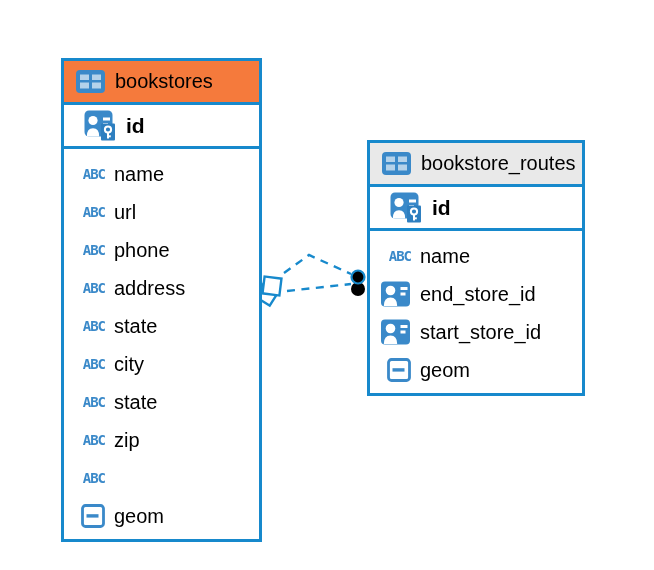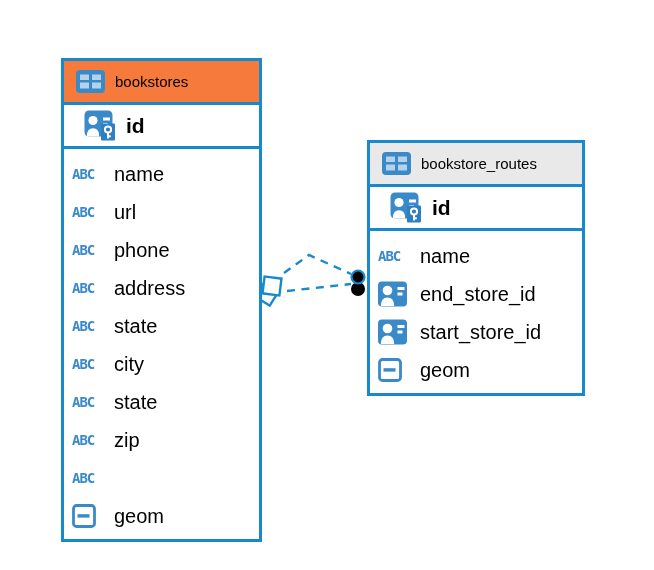--- a/index.html
+++ b/index.html
@@ -27,41 +27,41 @@
     position:absolute;
     background:#fff;
     border:3px solid var(--accent);
   }
   .t-bookstores{left:61px;top:58px;width:201px;}
   .t-routes{left:367px;top:140px;width:218px;}
   .t-header{
     display:flex;align-items:center;gap:10px;
     height:44px;padding:0 10px 0 12px;
     border-bottom:3px solid var(--accent);
-    font-size:15px;color:var(--text);
+    font-size:20px;color:var(--text);
     white-space:nowrap;
   }
   .t-header.orange{background:var(--orange);}
   .t-header.gray{background:var(--gray);}
   .pk-row{
     display:flex;align-items:center;gap:9px;
     height:44px;padding:0 20px;
     border-bottom:3px solid var(--accent);
     font-size:21px;font-weight:bold;color:var(--text);
     background:#fff;white-space:nowrap;
   }
   .cols{padding:6px 8px 4px 8px;}
   .col-row{
     display:flex;align-items:center;gap:9px;
     height:38px;font-size:20px;color:var(--text);
     white-space:nowrap;
   }
   .icon-slot{
     width:33px;min-width:33px;
-    display:flex;align-items:center;justify-content:flex-start;
+    display:flex;align-items:center;justify-content:flex-end;
   }
   .abc{
     font-family:"DejaVu Sans Mono", monospace;
     font-weight:800;font-size:14px;letter-spacing:-1px;
     color:var(--icon-blue);
   }
   .icon-slot svg{display:block;}
   .conn-svg{position:absolute;left:0;top:0;pointer-events:none;}
   .conn-line{
     stroke:var(--accent);stroke-width:2.4;

